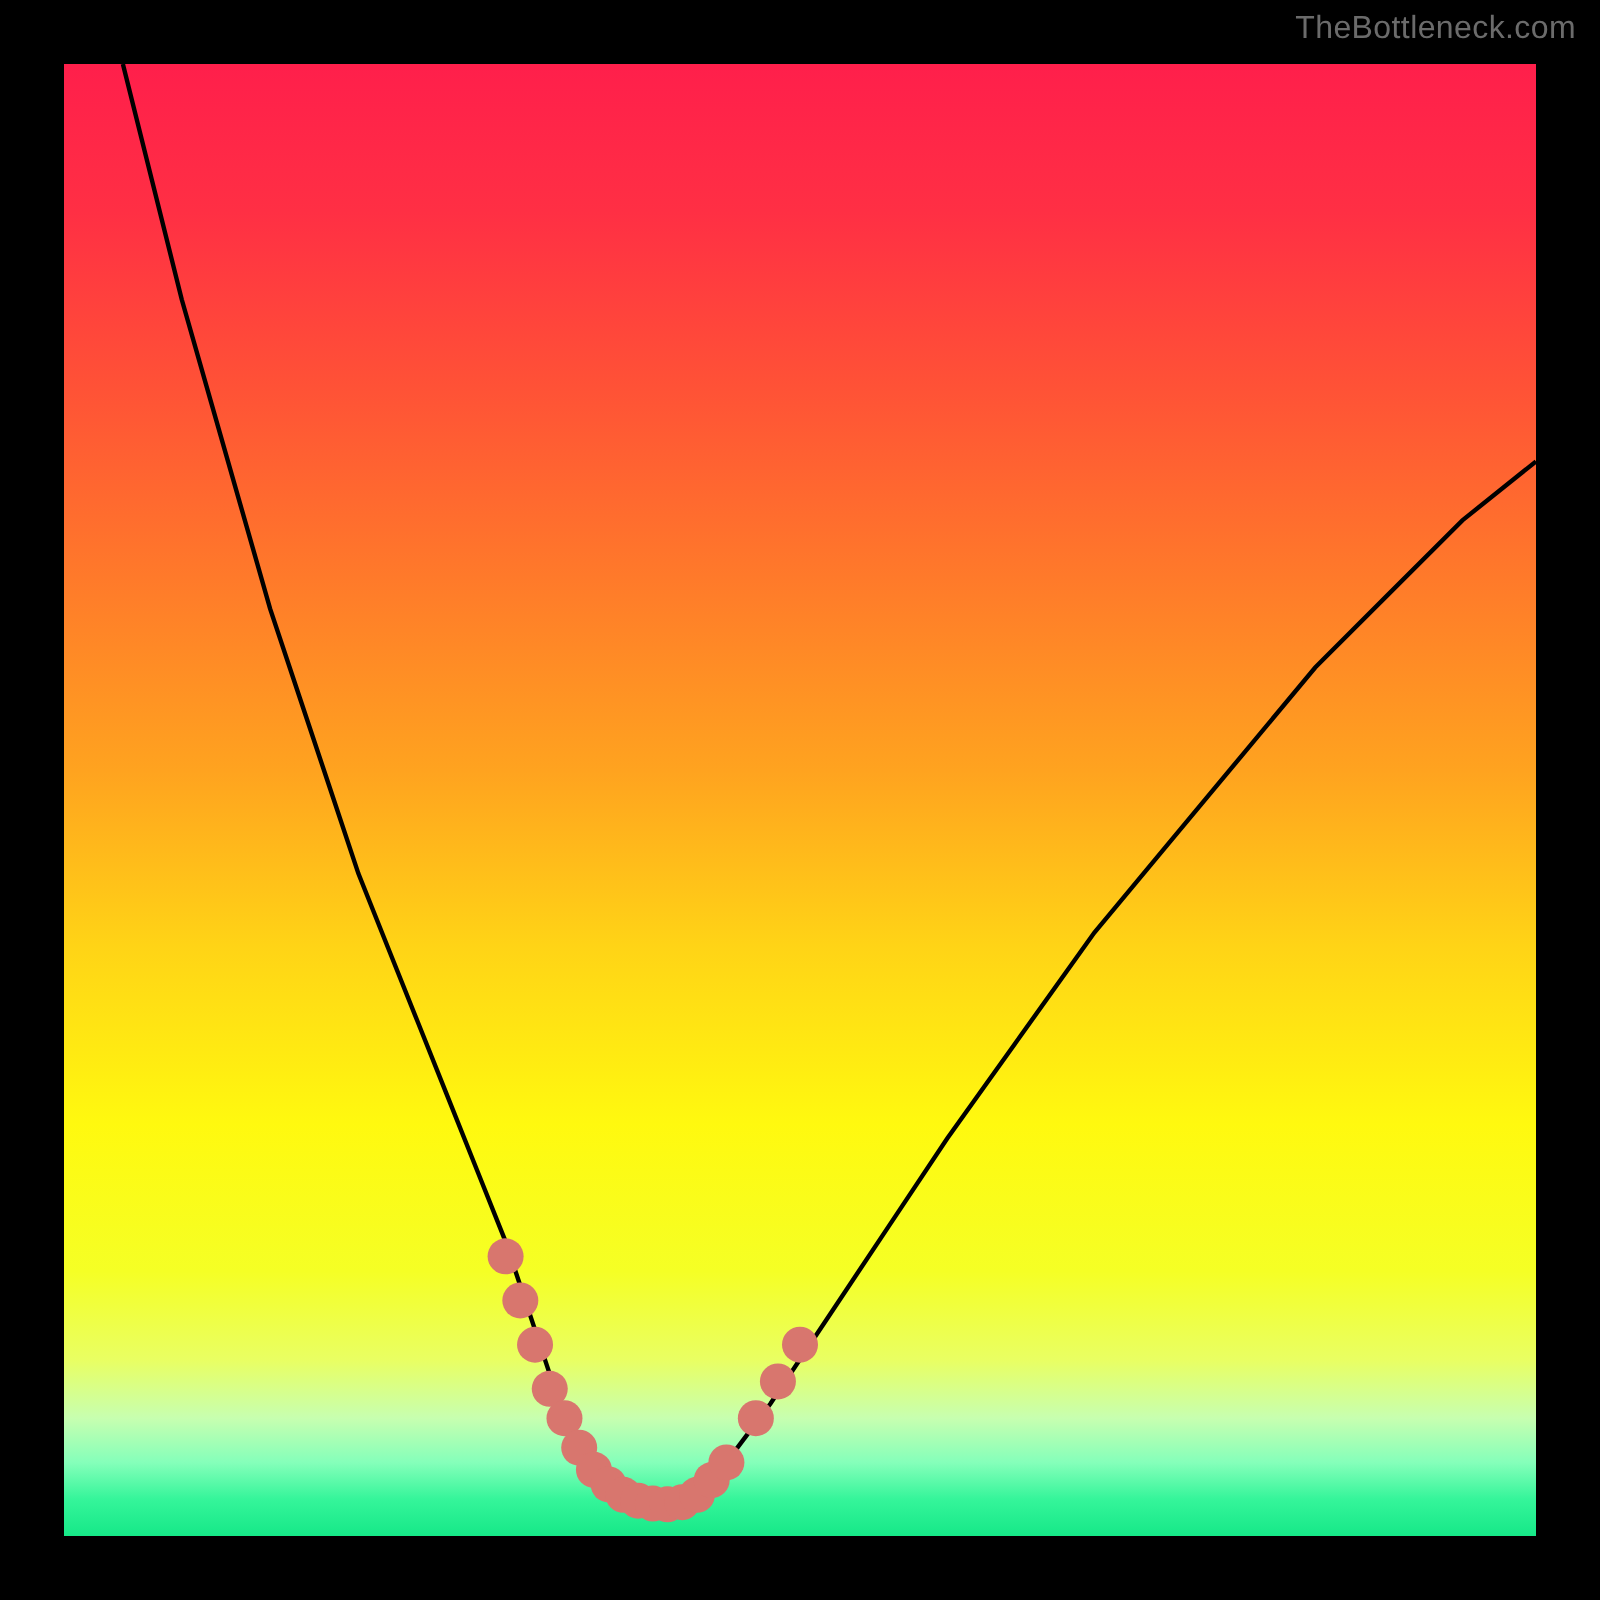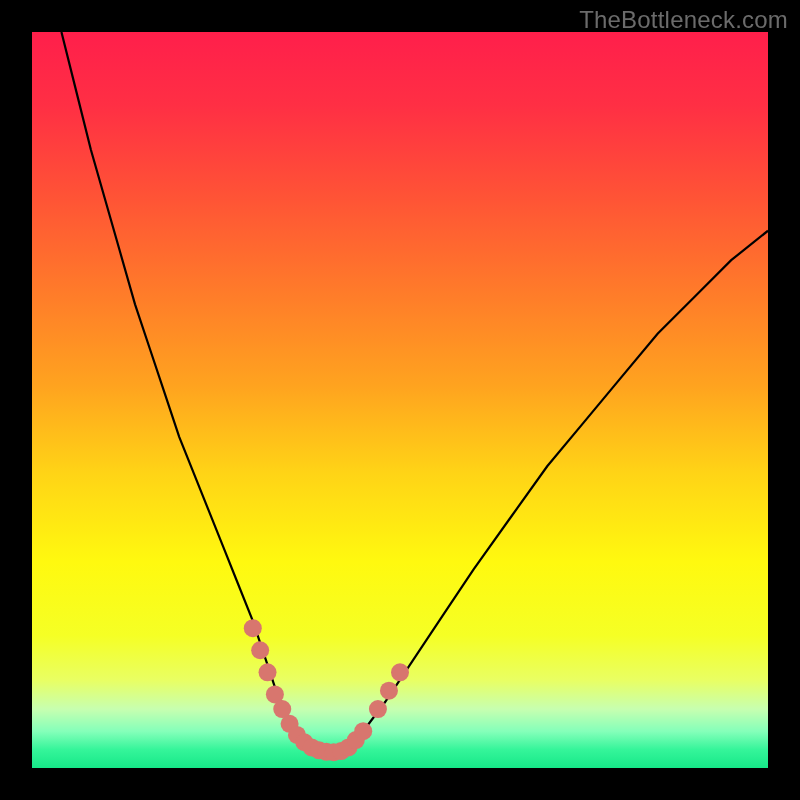--- a/index.html
+++ b/index.html
@@ -33,21 +33,21 @@
   }
   .curve-svg {
     position: absolute;
     inset: 0;
   }
   .watermark {
     position: absolute;
     top: 6px;
     right: 12px;
     color: #6b6b6b;
-    font-size: 24px;
+    font-size: 16px;
     letter-spacing: 0.2px;
   }
 </style>
 </head>
 <body>
 
 <div class="frame">
 
   <div class="watermark">TheBottleneck.com</div>
 

